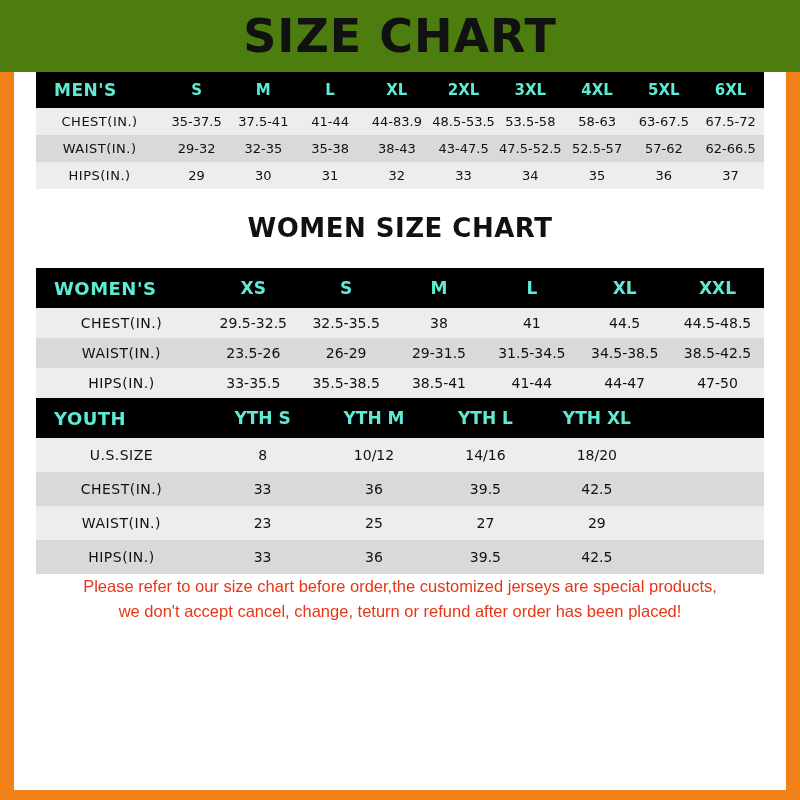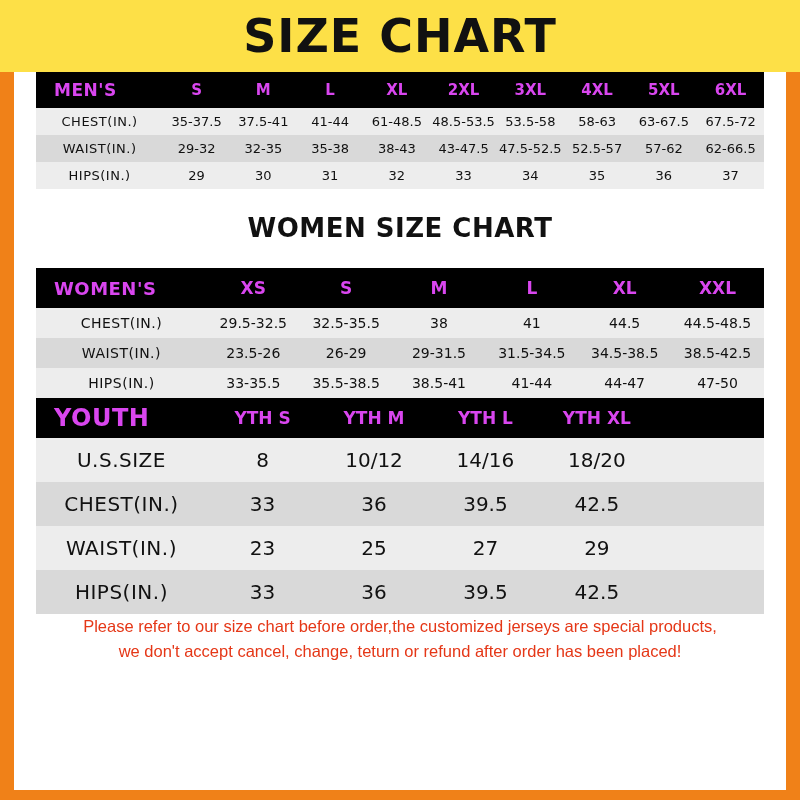--- a/index.html
+++ b/index.html
@@ -17,21 +17,21 @@
     position: relative;
     width: 800px;
     height: 800px;
     background: #ffffff;
     box-sizing: border-box;
     border-left: 14px solid #f08118;
     border-right: 14px solid #f08118;
   }
   .banner {
     height: 72px;
-    background: #fde047;
+    background: #4d7c0f;
     display: flex;
     align-items: center;
     justify-content: center;
     margin: 0 -14px;
   }
   .banner-title {
     font-family: "DejaVu Sans", sans-serif;
     font-weight: bold;
     font-size: 46px;
     letter-spacing: 1px;
@@ -61,21 +61,21 @@
   table.chart td, table.chart th {
     text-align: center;
     font-family: "DejaVu Sans", sans-serif;
     padding: 0;
   }
   
   .chart thead tr {
     background: #000000;
   }
   .chart thead th {
-    color: #d946ef;
+    color: #5eead4;
     font-weight: bold;
     height: 36px;
     font-size: 15px;
   }
   .chart thead th.first {
     text-align: left;
     padding-left: 18px;
     font-size: 17px;
     letter-spacing: 0.5px;
   }
@@ -90,22 +90,22 @@
   }
   .chart tbody tr.light { background: #ededed; }
   .chart tbody tr.dark  { background: #d9d9d9; }
 
   
   .women .chart thead th { height: 40px; font-size: 17px; }
   .women .chart thead th.first { font-size: 18px; }
   .women .chart tbody td { height: 30px; font-size: 14px; }
 
   .youth .chart thead th { height: 40px; font-size: 17px; }
-  .youth .chart thead th.first { font-size: 24px; margin-left: 28px; }
-  .youth .chart tbody td { height: 44px; font-size: 20px; }
+  .youth .chart thead th.first { font-size: 18px; margin-left: 28px; }
+  .youth .chart tbody td { height: 34px; font-size: 14px; }
 
   .note {
     text-align: center;
     color: #e53717;
     font-family: "Liberation Sans", sans-serif;
     font-size: 16.5px;
     line-height: 1.5;
     padding: 0 4px;
   }
   .note div { white-space: nowrap; }
@@ -144,21 +144,21 @@
             <th>5XL</th>
             <th>6XL</th>
           </tr>
         </thead>
         <tbody>
           <tr class="light">
             <td class="first">CHEST(IN.)</td>
             <td>35-37.5</td>
             <td>37.5-41</td>
             <td>41-44</td>
-            <td>61-48.5</td>
+            <td>44-83.9</td>
             <td>48.5-53.5</td>
             <td>53.5-58</td>
             <td>58-63</td>
             <td>63-67.5</td>
             <td>67.5-72</td>
           </tr>
           <tr class="dark">
             <td class="first">WAIST(IN.)</td>
             <td>29-32</td>
             <td>32-35</td>

